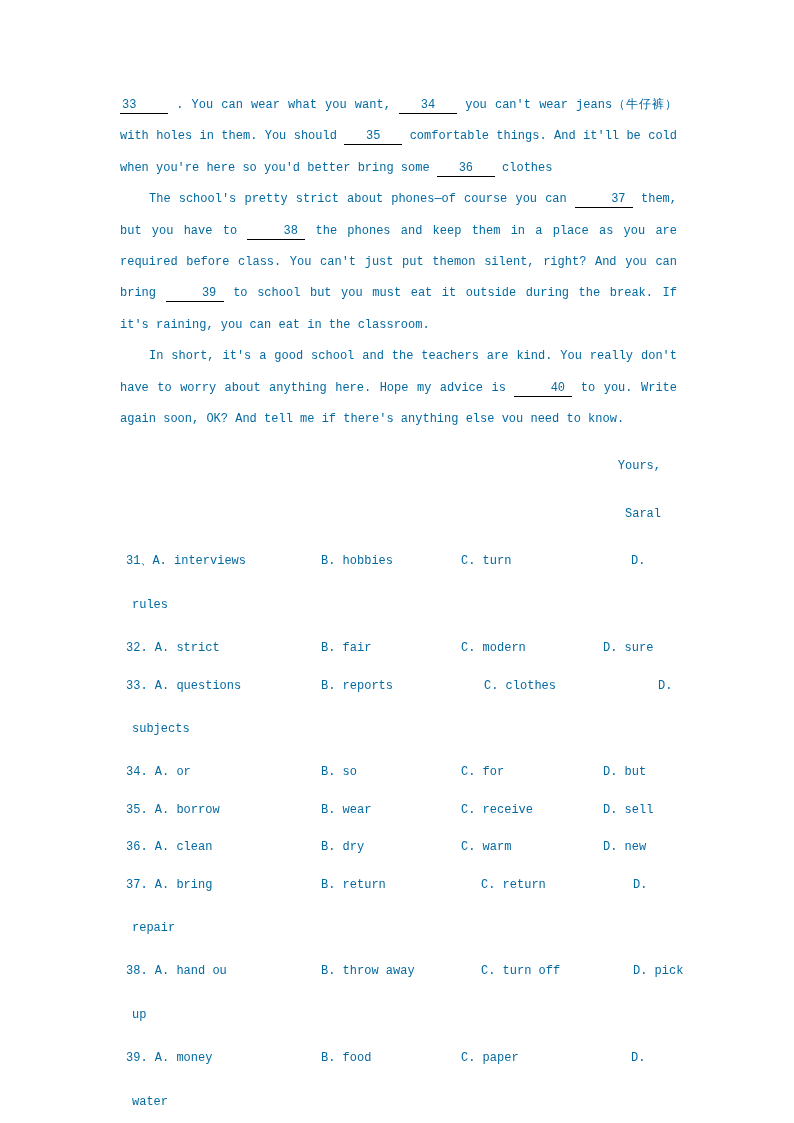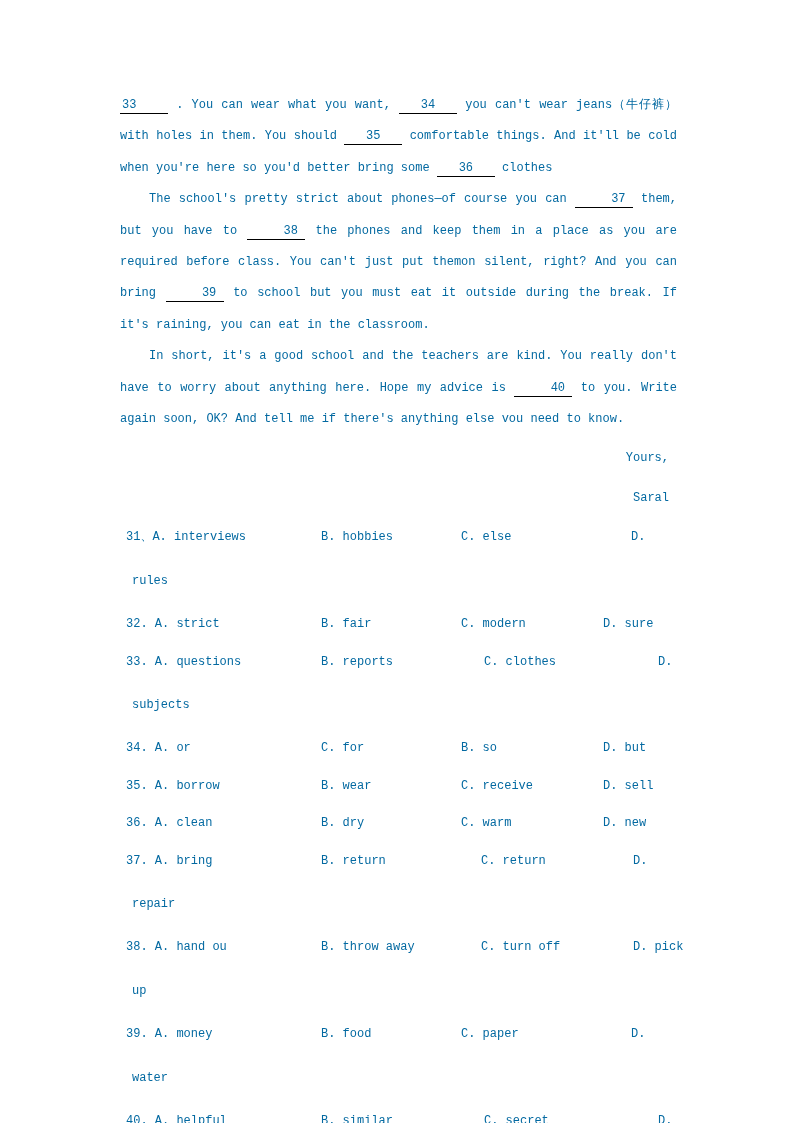--- a/index.html
+++ b/index.html
@@ -39,21 +39,21 @@
     line-height: 15px;
     vertical-align: baseline;
   }
   .blank.lead {
     min-width: 46px;
     text-align: left;
     padding-left: 2px;
   }
   .sig-line {
     text-align: right;
-    margin: 8px;
+    margin: 16px;
   }
   .opt-row {
     display: grid;
     margin: 6px;
   }
   .opt-row.v0 { grid-template-columns: 195px 140px 142px 1fr; }
   .opt-row.v1 { grid-template-columns: 195px 140px 170px 1fr; }
   .opt-row.v2 { grid-template-columns: 195px 163px 174px 1fr; }
   .opt-row.v3 { grid-template-columns: 195px 160px 152px 1fr; }
   .opt-row .cell {
@@ -84,41 +84,41 @@
       <span>Yours,</span>
     </div>
     <div class="sig-line">
       <span>Saral</span>
     </div>
 
     <div>
         <div class="opt-row v1">
           <span class="cell">31、A. interviews</span>
           <span class="cell">B. hobbies</span>
-          <span class="cell">C. else</span>
+          <span class="cell">C. turn</span>
           <span class="cell">D.</span>
         </div>
         <div class="opt-cont">rules</div>
         <div class="opt-row v0">
           <span class="cell">32. A. strict</span>
           <span class="cell">B. fair</span>
           <span class="cell">C. modern</span>
           <span class="cell">D. sure</span>
         </div>
         <div class="opt-row v2">
           <span class="cell">33. A. questions</span>
           <span class="cell">B. reports</span>
           <span class="cell">C. clothes</span>
           <span class="cell">D.</span>
         </div>
         <div class="opt-cont">subjects</div>
         <div class="opt-row v0">
           <span class="cell">34. A. or</span>
+          <span class="cell">B. so</span>
           <span class="cell">C. for</span>
-          <span class="cell">B. so</span>
           <span class="cell">D. but</span>
         </div>
         <div class="opt-row v0">
           <span class="cell">35. A. borrow</span>
           <span class="cell">B. wear</span>
           <span class="cell">C. receive</span>
           <span class="cell">D. sell</span>
         </div>
         <div class="opt-row v0">
           <span class="cell">36. A. clean</span>

